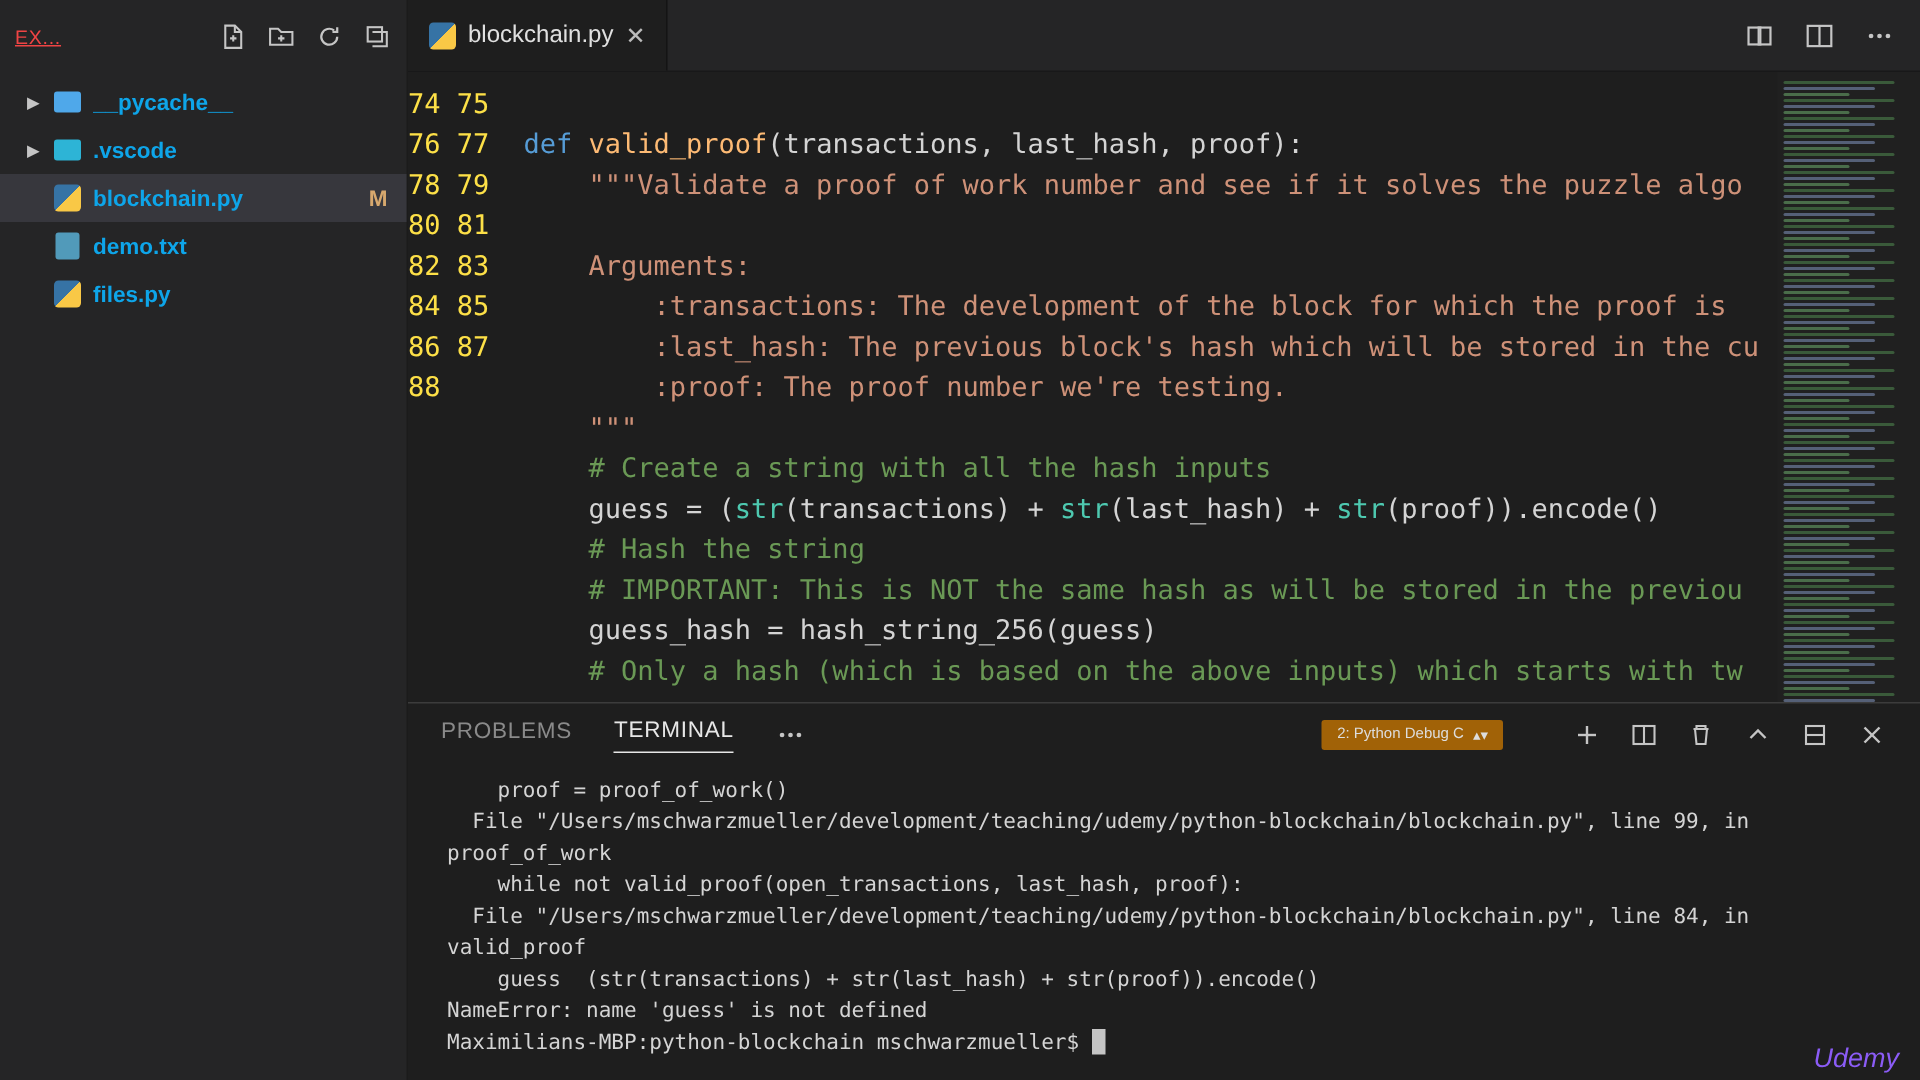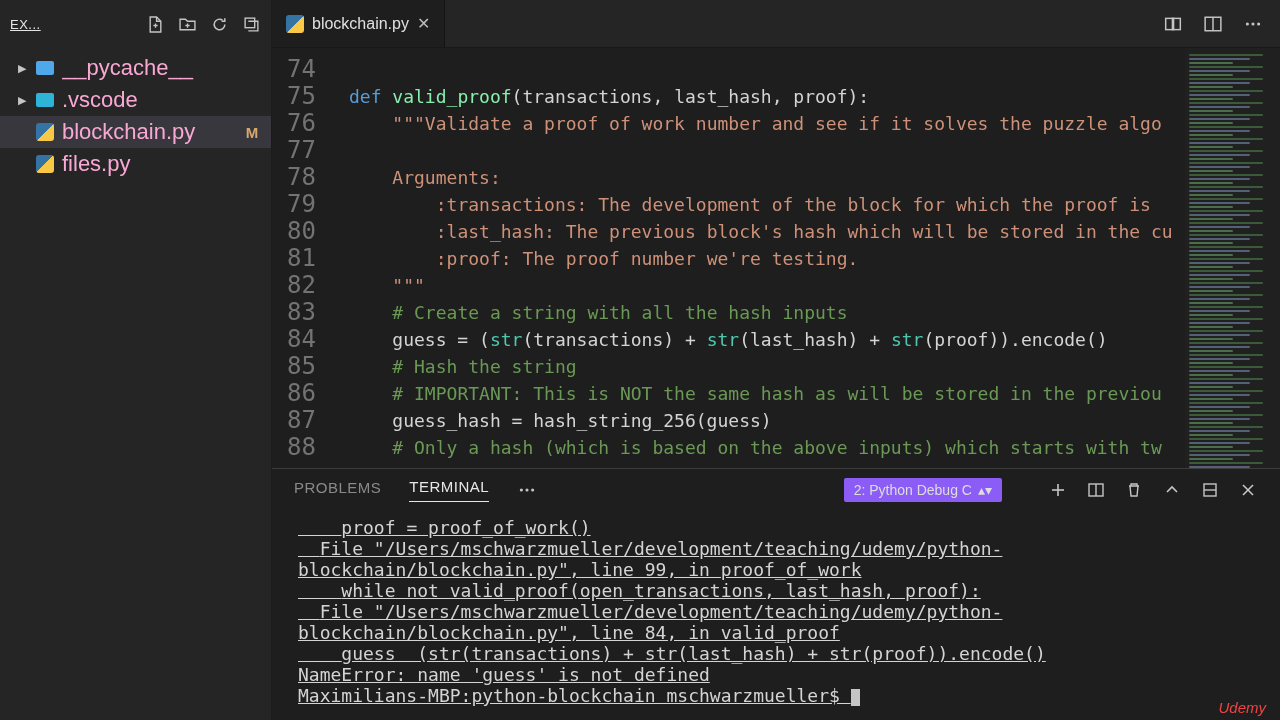--- a/index.html
+++ b/index.html
@@ -2,29 +2,29 @@
 <html><head>
 <meta charset="utf-8">
 <style>
   * { box-sizing: border-box; margin: 0; padding: 0; }
   html, body { width: 1280px; height: 720px; overflow: hidden; background: #1e1e1e; color: #ccc; font-family: "Segoe UI", sans-serif; font-size: 14px; }
   .root { display: flex; height: 100%; }
 
   
   .sidebar { width: 272px; background: #252526; display: flex; flex-direction: column; border-right: 1px solid #00000044; }
   .sb-header { height: 48px; display: flex; align-items: center; padding: 0 10px; gap: 12px; }
-  .sb-title { flex: 1; color: #e5e5e5; font-size: 13px; letter-spacing: .5px; white-space: nowrap; overflow: hidden; text-overflow: ellipsis; text-decoration: underline; }
+  .sb-title { flex: 1; color: #ef4444; font-size: 13px; letter-spacing: .5px; white-space: nowrap; overflow: hidden; text-overflow: ellipsis; text-decoration: underline; }
   .sb-icon { width: 20px; height: 20px; display: flex; align-items: center; justify-content: center; color: #c5c5c5; cursor: pointer; }
 
   .tree { padding: 4px 0; }
   .tree-row { display: flex; align-items: center; height: 32px; padding-left: 18px; padding-right: 12px; gap: 8px; cursor: pointer; }
   .tree-row.active { background: #37373d; }
   .tree-row .chev { width: 10px; color: #c5c5c5; font-size: 11px; }
   .tree-row .ficon { width: 18px; height: 18px; display: flex; align-items: center; justify-content: center; }
-  .tree-row .flabel { flex: 1; color: #f9a8d4; font-size: 22px; white-space: nowrap; overflow: hidden; text-overflow: ellipsis; }
+  .tree-row .flabel { flex: 1; color: #0ea5e9; font-size: 15px; white-space: nowrap; overflow: hidden; text-overflow: ellipsis; font-weight: bold; }
   .tree-row .status { width: 14px; text-align: center; font-size: 15px; font-weight: 600; }
   .status.modified { color: #d7a86e; }
   .status.untracked { color: #73c991; }
   .status-dot { width:8px; height:8px; border-radius:50%; background:#c5c5c5; }
 
   
   .icon-folder { width:18px; height:14px; background:#4fa8ea; border-radius:2px; position:relative; }
   .icon-folder.light { background:#2db4d6; }
   .icon-py { width:18px; height:18px; border-radius:3px; background:linear-gradient(135deg,#3673a5 50%,#f9c846 50%); }
   .icon-txt { width:16px; height:18px; background:#519aba; border-radius:2px; }
@@ -33,49 +33,49 @@
   .editor-pane { flex: 1; display: flex; flex-direction: column; min-width: 0; }
   .tabbar { height: 48px; display: flex; align-items: center; background: #252526; border-bottom: 1px solid #00000055; }
   .tab { display: flex; align-items: center; gap: 8px; height: 100%; padding: 0 14px; background: #1e1e1e; border-right: 1px solid #00000055; }
   .tab-label { color: #e0e0e0; font-size: 16px; }
   .tab-close { color: #bbb; cursor: pointer; font-size: 16px; }
   .tabbar-spacer { flex: 1; }
   .tabbar-actions { display: flex; gap: 18px; padding-right: 16px; }
   .tabbar-actions .sb-icon { width:22px; height:22px; }
 
   .code-wrap { flex: 1; display: flex; min-height: 0; position: relative; background: #1e1e1e; }
-  .gutter { width: 77px; text-align: center; padding: 8px 18px 8px 0; font-family: Menlo, "Consolas", monospace; font-size: 24px; line-height: 27px; color: #737373; user-select: none; }
+  .gutter { width: 77px; text-align: left; padding: 8px 18px 8px 0; font-family: Menlo, "Consolas", monospace; font-size: 18px; line-height: 27px; color: #fde047; user-select: none; }
   .code { flex: 1; padding: 8px 0; font-family: Menlo, "Consolas", monospace; font-size: 18px; line-height: 27px; white-space: pre; overflow: hidden; color: #d4d4d4; }
   .minimap { width: 95px; background: #202020; position: relative; overflow: hidden; }
   .minimap-lines { position:absolute; top:6px; left:4px; right:4px; }
   .minimap-line { height:2px; margin-bottom:2px; background:#3a5a3a; border-radius:1px; }
   .minimap-line.w2 { width:70%; background:#556077; }
   .minimap-line.w3 { width:50%; background:#4a6d4a; }
   .minimap-line.w1 { width:85%; }
 
   .kw { color: #569cd6; }
-  .fn { color: #86efac; text-align: center; }
+  .fn { color: #fdba74; text-align: center; }
   .fn2 { color: #4ec9b0; }
   .str { color: #ce9178; }
   .cm { color: #6a9955; text-align: right; }
 
   
   .bottom-panel { height: 252px; display: flex; flex-direction: column; background: #1e1e1e; border-top: 1px solid #3c3c3c; }
   .panel-tabs { height: 42px; display: flex; align-items: center; padding: 0 22px; gap: 28px; }
   .ptab { color: #8a8a8a; font-size: 15px; letter-spacing: .5px; cursor: pointer; padding-bottom: 6px; }
   .ptab.active { color: #e7e7e7; border-bottom: 1px solid #e7e7e7; }
   .panel-spacer { flex: 1; }
-  .panel-select { background: #8b5cf6; color: #ddd; padding: 4px 10px; font-size: 14px; border: none; border-radius: 2px; cursor:pointer; display:flex; gap:6px; }
+  .panel-select { background: #a16207; color: #ddd; padding: 4px 10px; font-size: 10px; border: none; border-radius: 2px; cursor:pointer; display:flex; gap:6px; }
   .panel-actions { display: flex; align-items: center; gap: 18px; margin-left: 18px; }
   .panel-actions .sb-icon { color:#c5c5c5; }
 
-  .terminal { flex: 1; padding: 6px 26px; font-family: Menlo, "Consolas", monospace; font-size: 18px; line-height: 21px; color: #d4d4d4; white-space: pre-wrap; overflow: hidden; text-decoration: underline; }
+  .terminal { flex: 1; padding: 6px 26px; font-family: Menlo, "Consolas", monospace; font-size: 14px; line-height: 21px; color: #d4d4d4; white-space: pre-wrap; overflow: hidden; }
   .cursor { display:inline-block; width:9px; height:17px; background:#c5c5c5; vertical-align:text-bottom; }
 
-  .watermark { position: fixed; right: 14px; bottom: 4px; color: #ef4444; font-style: italic; font-size: 15px; }
+  .watermark { position: fixed; right: 14px; bottom: 4px; color: #8b5cf6; font-style: italic; font-size: 18px; }
 </style>
 </head>
 <body>
 
 <div class="root">
 
   <div class="sidebar">
     <div class="sb-header">
       <span class="sb-title">EX...</span>
       <span class="sb-icon">
@@ -125,20 +125,28 @@
           <span class="chev"></span>
           <span class="ficon">
             <div class="icon-py"></div>
           </span>
           <span class="flabel">blockchain.py</span>
           <span class="status modified">M</span>
         </div>
         <div class="tree-row">
           <span class="chev"></span>
           <span class="ficon">
+            <div class="icon-txt"></div>
+          </span>
+          <span class="flabel">demo.txt</span>
+          <span class="status"></span>
+        </div>
+        <div class="tree-row">
+          <span class="chev"></span>
+          <span class="ficon">
             <div class="icon-py"></div>
           </span>
           <span class="flabel">files.py</span>
           <span class="status"></span>
         </div>
       </div>
   </div>
 
   <div class="editor-pane">
     <div class="tabbar">

